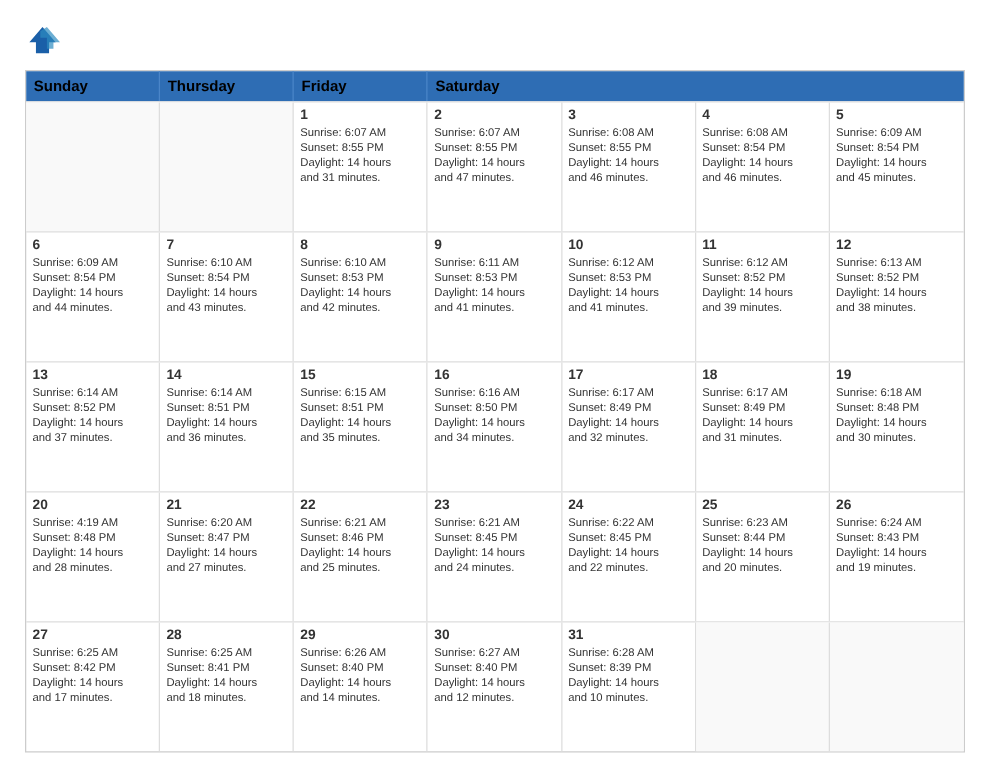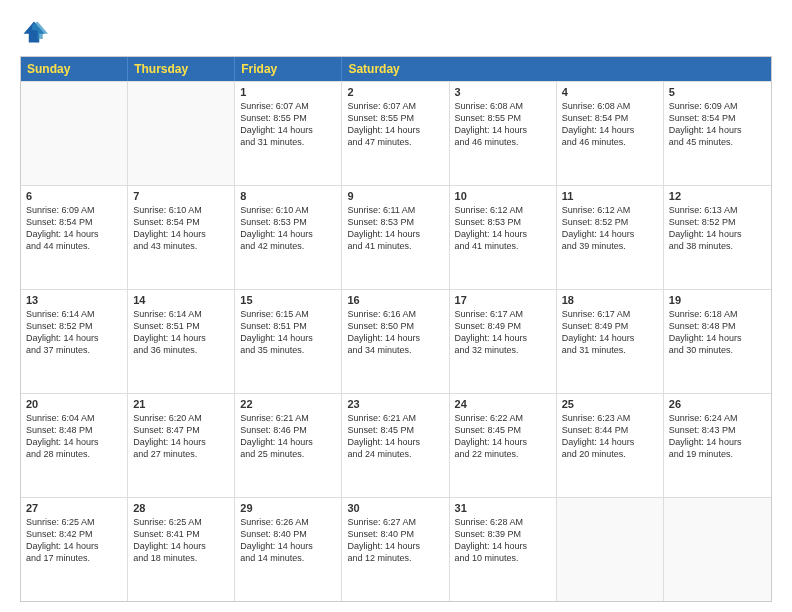--- a/index.html
+++ b/index.html
@@ -57,21 +57,21 @@
       display: flex;
       flex-direction: column;
       border: 1px solid #ccc;
     }
     .cal-header {
       display: grid;
       grid-template-columns: repeat(7, 1fr);
       background: #2e6db4;
     }
     .cal-header-cell {
-      color: #fde047;
+      color: #000000;
       font-size: 12px;
       font-weight: bold;
       padding: 5px 6px;
       border-right: 1px solid #4a85c8;
       text-align: left;
     }
     .cal-header-cell:last-child { border-right: none; }
     .cal-body {
       flex: 1;
       display: flex;
@@ -274,21 +274,21 @@
             <span class="day-num">19</span>
             <span class="cell-line">Sunrise: 6:18 AM</span>
             <span class="cell-line">Sunset: 8:48 PM</span>
             <span class="cell-line">Daylight: 14 hours</span>
             <span class="cell-line">and 30 minutes.</span>
           </div>
         </div>
         <div class="cal-row">
           <div class="cal-cell">
             <span class="day-num">20</span>
-            <span class="cell-line">Sunrise: 6:04 AM</span>
+            <span class="cell-line">Sunrise: 4:19 AM</span>
             <span class="cell-line">Sunset: 8:48 PM</span>
             <span class="cell-line">Daylight: 14 hours</span>
             <span class="cell-line">and 28 minutes.</span>
           </div>
           <div class="cal-cell">
             <span class="day-num">21</span>
             <span class="cell-line">Sunrise: 6:20 AM</span>
             <span class="cell-line">Sunset: 8:47 PM</span>
             <span class="cell-line">Daylight: 14 hours</span>
             <span class="cell-line">and 27 minutes.</span>

